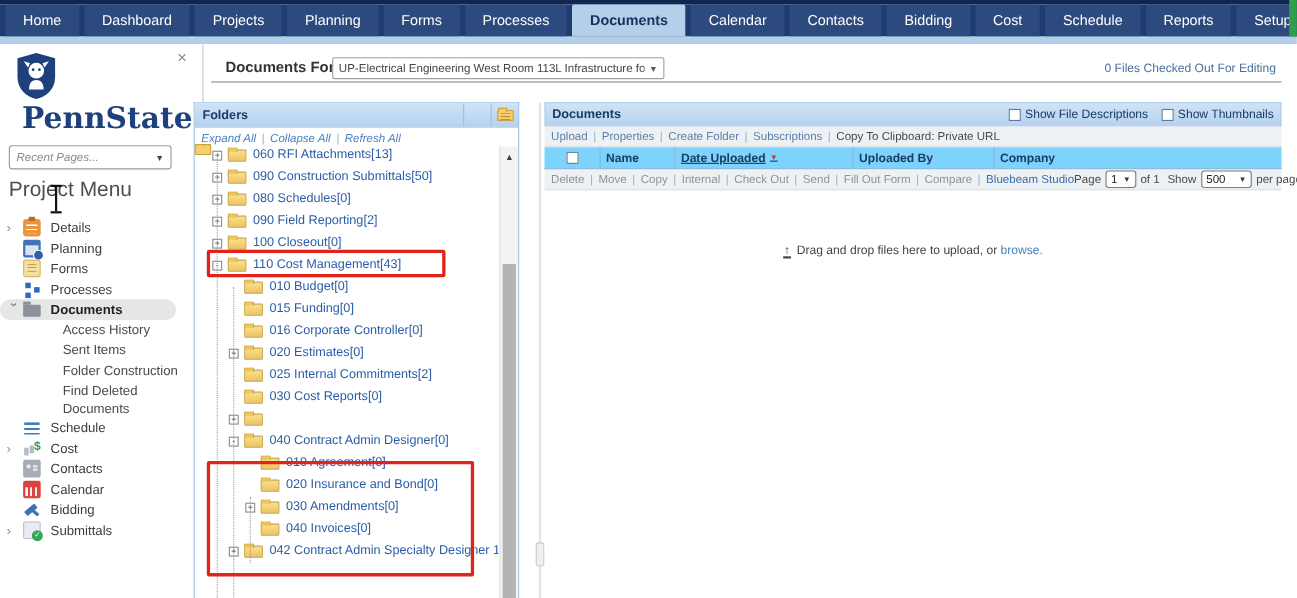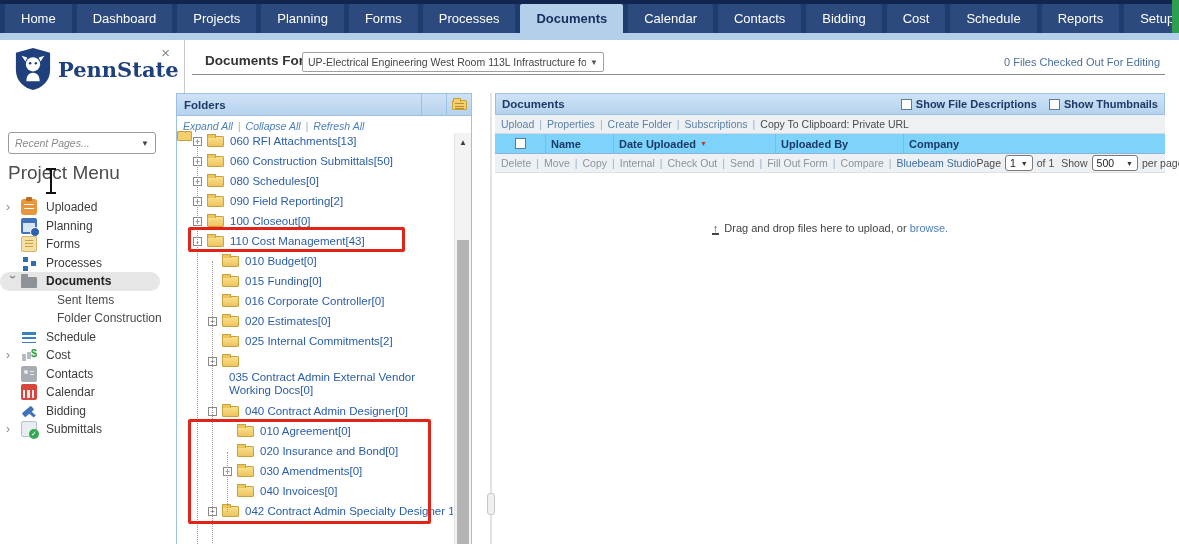--- a/index.html
+++ b/index.html
@@ -13,21 +13,21 @@
     padding:0 16px; margin-right:5px; border-radius:2px 2px 0 0; cursor:pointer; white-space:nowrap; }
   .nav-tab.active { background:#b3cfe9; color:#14305c; font-weight:bold; }
   .substrip { height:7px; background:#b3cfe9; }
   .green-edge { position:absolute; right:0; top:0; width:7px; height:33px; background:#2e9e4f; }
 
   
   .sidebar { position:absolute; left:0; top:40px; bottom:0; width:185px; background:#fff;
     border-right:1px solid #c9c9c9; }
   .logo-row { position:relative; padding:6px 0 0 14px; height:58px; }
   .logo-shield { vertical-align:middle; }
-  .logo-word { font-family:"DejaVu Serif", serif; font-weight:bold; font-size:21px; color:#1e407c;
+  .logo-word { font-family:"DejaVu Serif", serif; font-weight:bold; font-size:27px; color:#1e407c;
     vertical-align:middle; margin-left:6px; }
   .close-x { position:absolute; right:14px; top:4px; color:#8a8a8a; font-size:15px; cursor:pointer; }
   .recent-select { position:absolute; left:8px; top:92px; width:148px; height:22px; border:1px solid #9a9a9a;
     border-radius:3px; background:#fff; font-size:10.5px; color:#8a8a8a; font-style:italic;
     display:flex; align-items:center; padding:0 6px; }
   .recent-select .caret { margin-left:auto; font-style:normal; color:#444; font-size:8px; }
   .menu-title { position:absolute; left:8px; top:122px; font-size:19px; color:#4d4d4d; font-weight:400; }
   .ibeam { position:absolute; left:50px; top:130px; width:2px; height:22px; background:#111; }
   .ibeam::before, .ibeam::after { content:''; position:absolute; left:-4px; width:10px; height:2px; background:#111; }
   .ibeam::before { top:-2px; } .ibeam::after { bottom:-2px; }
@@ -128,32 +128,32 @@
   .tree-scrollbar .up { text-align:center; font-size:8px; color:#3c3c3c; padding-top:5px; cursor:pointer; }
   .tree-scrollbar .thumb { position:absolute; left:2px; right:2px; top:107px; bottom:0; background:#b4b4b4; cursor:pointer; }
   .splitter { position:absolute; left:490px; top:93px; bottom:0; width:2px; background:#e3e3e3; }
   .splitter .grip { position:absolute; left:-3px; top:400px; width:8px; height:22px; background:#efefef;
     border:1px solid #c9c9c9; border-radius:3px; cursor:col-resize; }
 
   
   .docs-panel { position:absolute; left:495px; top:93px; width:670px; bottom:0; background:#fff; }
   .dp-head { height:22px; background:linear-gradient(#cfe3f6,#b5d2ee); border:1px solid #9cc0e4;
     display:flex; align-items:center; padding:0 6px; font-size:11.5px; font-weight:bold; color:#1c3a66; }
-  .dp-checks { margin-left:auto; display:flex; align-items:center; font-weight:bold; font-size:11px; color:#1c3a66; }
+  .dp-checks { margin-left:auto; display:flex; align-items:center; font-weight:normal; font-size:11px; color:#1c3a66; }
   .checkbox { width:11px; height:11px; border:1px solid #5f7term; border:1px solid #5f7a96; background:#fff;
     display:inline-block; margin:0 4px 0 12px; cursor:pointer; }
   .dp-toolbar { height:19px; background:#eef1f4; border-bottom:1px solid #d5d9de; display:flex;
     align-items:center; padding-left:6px; font-size:10.5px; }
   .tb-link { color:#5a7fa8; cursor:pointer; }
   .tb-link.dark { color:#4a4a4a; }
   .dp-cols { height:20px; display:flex; background:#7dd3fc; border-bottom:1px solid #8fb4d9; font-size:11px;
     font-weight:bold; color:#1c3a66; }
   .col { display:flex; align-items:center; padding-left:5px; border-left:1px solid #8fb4d9; }
   .col:first-child { border-left:none; justify-content:center; padding-left:0; }
-  .c-check { width:50px; } .c-name { width:68px; } .c-date { width:162px; } .c-upby { width:128px; } .c-company { flex:1;text-align:right; }
+  .c-check { width:50px; } .c-name { width:68px; } .c-date { width:162px;text-decoration:underline; } .c-upby { width:128px; } .c-company { flex:1;text-align:right; }
   .sort-mark { color:#c0392b; font-size:7px; margin-left:4px; }
   .dp-actions { height:19px; background:#eef1f4; border-bottom:1px solid #e0e0e0; display:flex;
     align-items:center; padding:0 8px 0 6px; font-size:10.5px; }
   .act-link { color:#8d939b; cursor:pointer; white-space:nowrap; }
   .act-link.blue { color:#3a6ea5; }
   .pager { margin-left:auto; display:flex; align-items:center; color:#4a4a4a; font-size:10.5px; white-space:nowrap; }
   .mini-select { border:1px solid #7a7a7a; border-radius:3px; background:#fff; height:16px; display:inline-flex;
     align-items:center; padding:0 4px; margin:0 4px; cursor:pointer; font-size:10.5px; color:#222; }
   .mini-select .caret { font-size:7px; color:#333; margin-left:5px; }
   .dropzone { margin-top:49px; text-align:center; font-size:11px; color:#444; }
@@ -199,21 +199,21 @@
   <div class="recent-select">
     <span>Recent Pages...</span>
     <span class="caret">▼</span>
   </div>
   <div class="menu-title">Project Menu</div>
   <div class="ibeam"></div>
   <div class="menu-list">
       <div class="side-row">
         <span class="chev">›</span>
         <span class="mi mi-clipboard-icon"></span>
-        <span class="side-label">Uploaded</span>
+        <span class="side-label">Details</span>
       </div>
       <div class="side-row">
         <span class="chev"></span>
         <span class="mi mi-planning-icon"></span>
         <span class="side-label">Planning</span>
       </div>
       <div class="side-row">
         <span class="chev"></span>
         <span class="mi mi-form-icon"></span>
         <span class="side-label">Forms</span>
@@ -221,22 +221,24 @@
       <div class="side-row">
         <span class="chev"></span>
         <span class="mi mi-process-icon"></span>
         <span class="side-label">Processes</span>
       </div>
       <div class="side-row selected">
         <span class="chev down">›</span>
         <span class="mi mi-folder-icon"></span>
         <span class="side-label">Documents</span>
       </div>
+      <div class="side-sub">Access History</div>
       <div class="side-sub">Sent Items</div>
       <div class="side-sub">Folder Construction</div>
+      <div class="side-sub">Find Deleted Documents</div>
       <div class="side-row">
         <span class="chev"></span>
         <span class="mi mi-schedule-icon"></span>
         <span class="side-label">Schedule</span>
       </div>
       <div class="side-row">
         <span class="chev">›</span>
         <span class="mi mi-cost-icon"></span>
         <span class="side-label">Cost</span>
       </div>
@@ -293,21 +295,21 @@
     </div>
   <div class="tree">
       <div class="tree-row lvl0">
         <span class="expander">+</span>
         <span class="folder-ico"></span>
         <span class="tree-label">060 RFI Attachments[13]</span>
       </div>
       <div class="tree-row lvl0">
         <span class="expander">+</span>
         <span class="folder-ico"></span>
-        <span class="tree-label">060 Construction Submittals[50]</span>
+        <span class="tree-label">090 Construction Submittals[50]</span>
       </div>
       <div class="tree-row lvl0">
         <span class="expander">+</span>
         <span class="folder-ico"></span>
         <span class="tree-label">080 Schedules[0]</span>
       </div>
       <div class="tree-row lvl0">
         <span class="expander">+</span>
         <span class="folder-ico"></span>
         <span class="tree-label">090 Field Reporting[2]</span>
@@ -341,24 +343,28 @@
         <span class="expander">+</span>
         <span class="folder-ico"></span>
         <span class="tree-label">020 Estimates[0]</span>
       </div>
       <div class="tree-row lvl1">
         <span class="expander hidden"></span>
         <span class="folder-ico"></span>
         <span class="tree-label">025 Internal Commitments[2]</span>
       </div>
       <div class="tree-row lvl1">
-        <span class="expander">+</span>
-        <span class="folder-ico"></span>
-      </div>
-      <div class="tree-wrap-label lvl1">035 Contract Admin External Vendor Working Docs[0]</div>
+        <span class="expander hidden"></span>
+        <span class="folder-ico"></span>
+        <span class="tree-label">030 Cost Reports[0]</span>
+      </div>
+      <div class="tree-row lvl1">
+        <span class="expander">+</span>
+        <span class="folder-ico"></span>
+      </div>
       <div class="tree-row lvl1">
         <span class="expander">-</span>
         <span class="folder-ico"></span>
         <span class="tree-label">040 Contract Admin Designer[0]</span>
       </div>
       <div class="tree-row lvl2">
         <span class="expander hidden"></span>
         <span class="folder-ico"></span>
         <span class="tree-label">010 Agreement[0]</span>
       </div>

